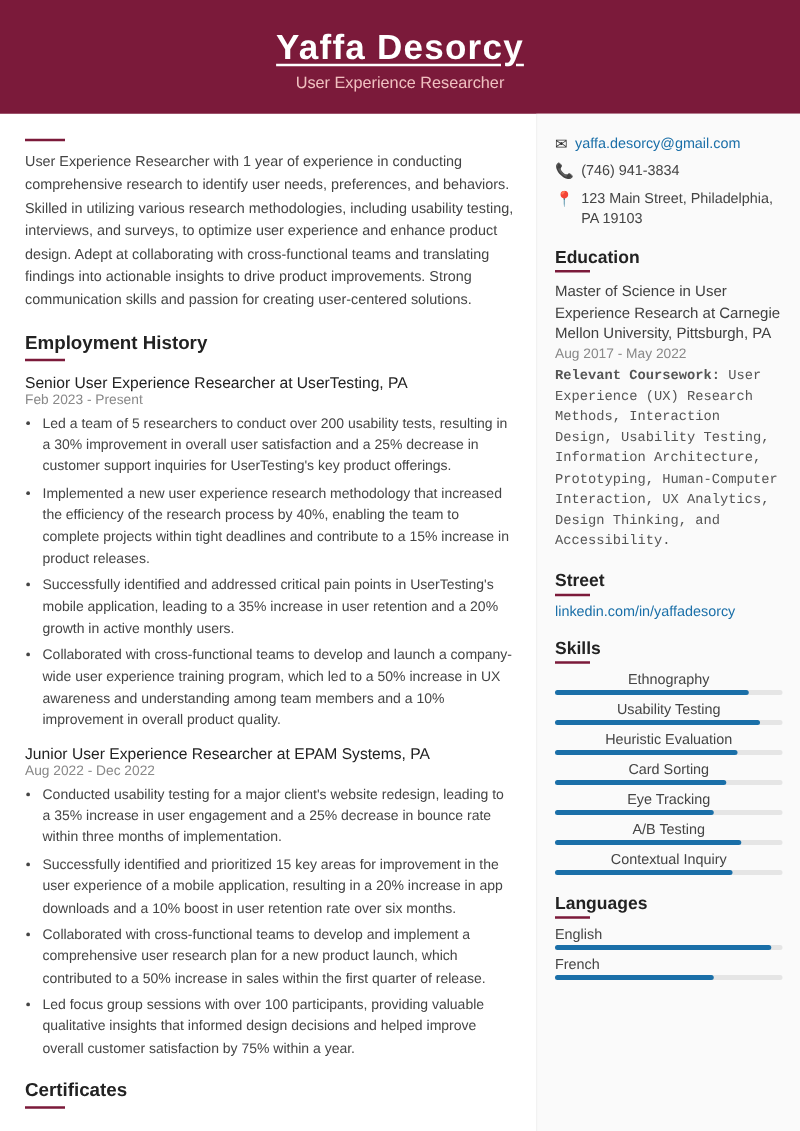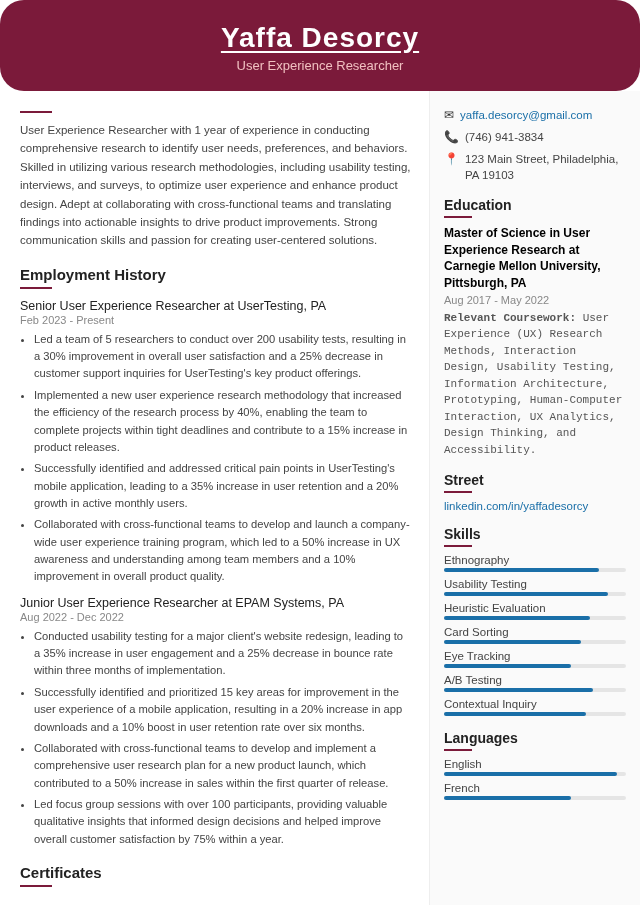--- a/index.html
+++ b/index.html
@@ -9,21 +9,20 @@
       color: #333;
       background: #fff;
       width: 640px;
       min-height: 905px;
     }
     .header {
       background: #7b1a3a;
       color: #fff;
       text-align: center;
       padding: 22px 20px 18px;
-      border-radius: 24px;
     }
     .header h1 {
       font-size: 28px;
       font-weight: bold;
       letter-spacing: 1px;
       text-decoration: underline;
       text-underline-offset: 4px;
     }
     .header .subtitle {
       font-size: 13px;
@@ -103,22 +102,22 @@
       color: #333;
       flex-shrink: 0;
       font-size: 12px;
     }
     .contact-link {
       color: #1a6fa8;
       text-decoration: none;
     }
     .edu-degree {
       font-size: 12px;
-      font-weight: bold;
-      color: #000000;
+      font-weight: normal;
+      color: #404040;
       line-height: 1.4;
       margin-top: 6px;
     }
     .edu-dates {
       font-size: 11px;
       color: #888;
       margin: 2px 0 4px;
     }
     .edu-coursework {
       font-size: 11px;
@@ -133,20 +132,21 @@
       display: block;
       margin-top: 4px;
     }
     .skill-item {
       margin-bottom: 6px;
     }
     .skill-name {
       font-size: 11.5px;
       color: #444;
       margin-bottom: 2px;
+      text-align: center;
     }
     .skill-bar-bg {
       background: #e5e5e5;
       border-radius: 3px;
       height: 4px;
       width: 100%;
     }
     .skill-bar-fill {
       background: #1a6fa8;
       border-radius: 3px;

